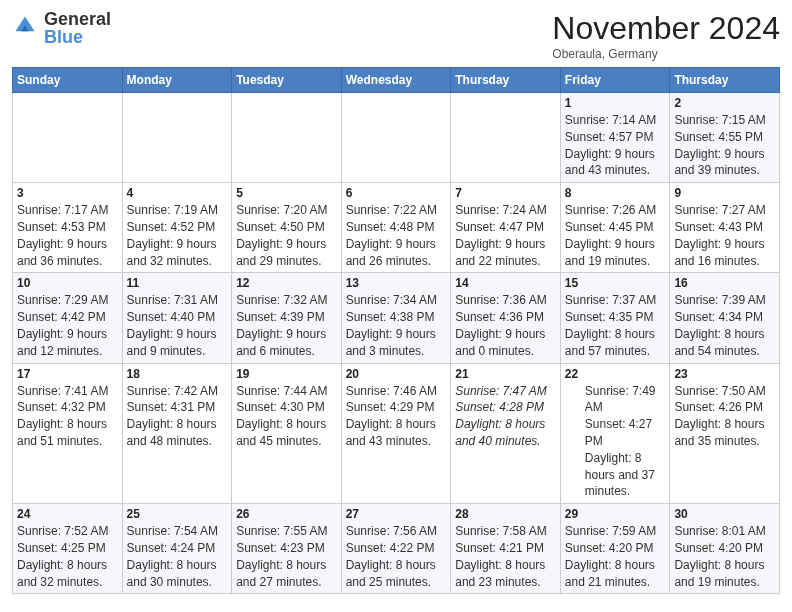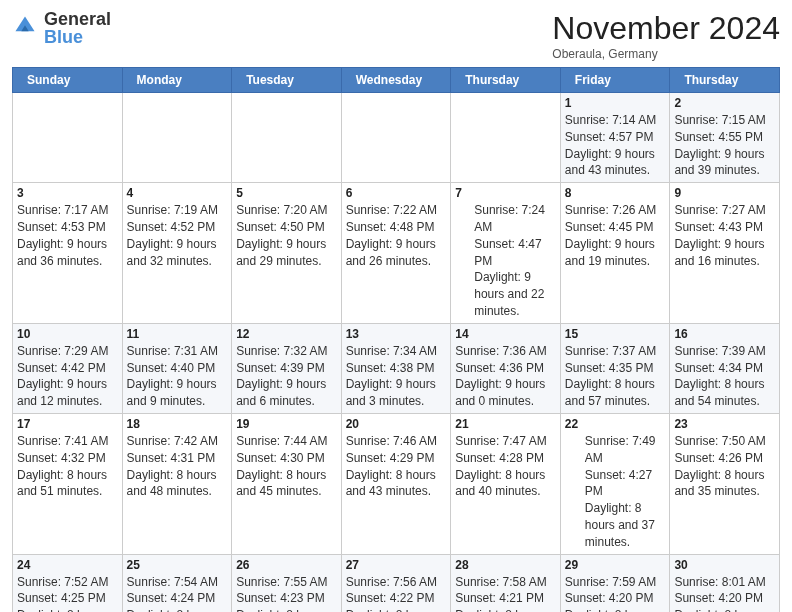--- a/index.html
+++ b/index.html
@@ -61,21 +61,21 @@
     table {
       width: 100%;
       border-collapse: collapse;
       table-layout: fixed;
     }
     thead th {
       background-color: #4a7fc1;
       color: #fff;
       font-size: 12px;
       font-weight: bold;
-      padding: 5px 14px;
+      padding: 5px 4px;
       text-align: left;
       border: 1px solid #3a6aab;
     }
     tbody td {
       border: 1px solid #ccc;
       vertical-align: top;
       padding: 3px 4px;
       font-size: 10px;
       color: #333;
       background: #fff;
@@ -173,21 +173,21 @@
 Daylight: 9 hours and 29 minutes.</div>
           </td>
           <td>
             <span class="day-number">6</span>
             <div class="day-info" style="white-space: pre-line;">Sunrise: 7:22 AM
 Sunset: 4:48 PM
 Daylight: 9 hours and 26 minutes.</div>
           </td>
           <td>
             <span class="day-number">7</span>
-            <div class="day-info" style="white-space: pre-line; margin-left: 19px;">Sunrise: 7:24 AM
+            <div class="day-info" style="white-space: pre-line;">Sunrise: 7:24 AM
 Sunset: 4:47 PM
 Daylight: 9 hours and 22 minutes.</div>
           </td>
           <td>
             <span class="day-number">8</span>
             <div class="day-info" style="white-space: pre-line;">Sunrise: 7:26 AM
 Sunset: 4:45 PM
 Daylight: 9 hours and 19 minutes.</div>
           </td>
           <td>
@@ -261,21 +261,21 @@
 Daylight: 8 hours and 45 minutes.</div>
           </td>
           <td>
             <span class="day-number">20</span>
             <div class="day-info" style="white-space: pre-line;">Sunrise: 7:46 AM
 Sunset: 4:29 PM
 Daylight: 8 hours and 43 minutes.</div>
           </td>
           <td>
             <span class="day-number">21</span>
-            <div class="day-info" style="white-space: pre-line;">Sunrise: 7:47 AM
+            <div class="day-info" style="white-space: pre-line; font-style: italic;">Sunrise: 7:47 AM
 Sunset: 4:28 PM
 Daylight: 8 hours and 40 minutes.</div>
           </td>
           <td>
             <span class="day-number">22</span>
             <div class="day-info" style="white-space: pre-line; margin-left: 20px;">Sunrise: 7:49 AM
 Sunset: 4:27 PM
 Daylight: 8 hours and 37 minutes.</div>
           </td>
           <td>

